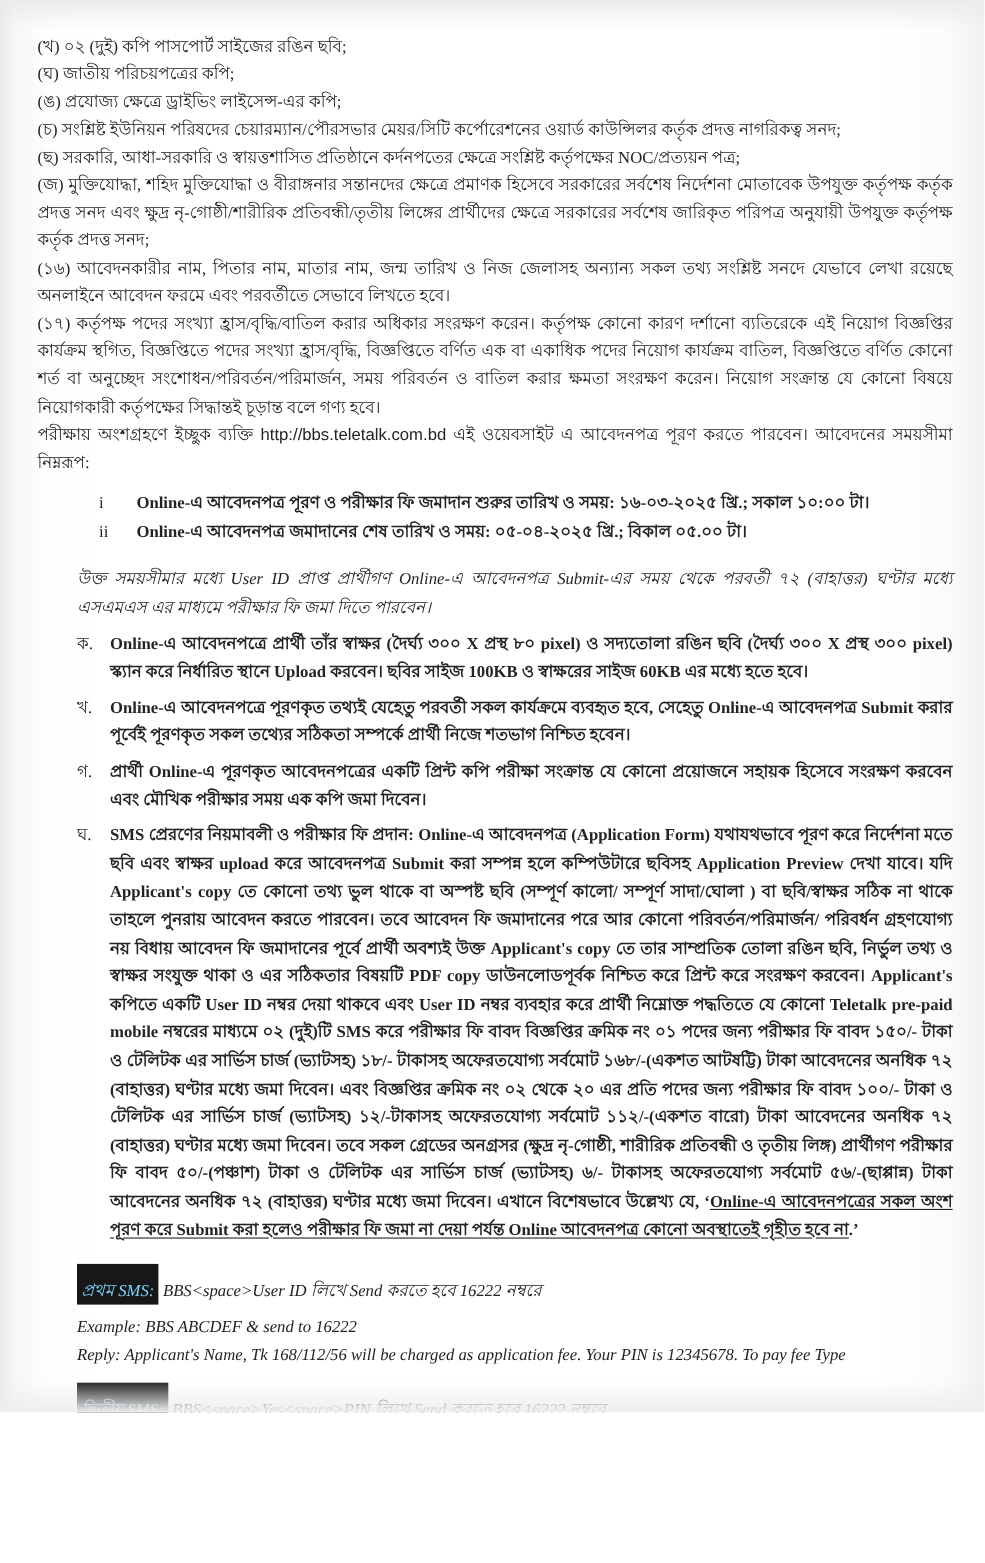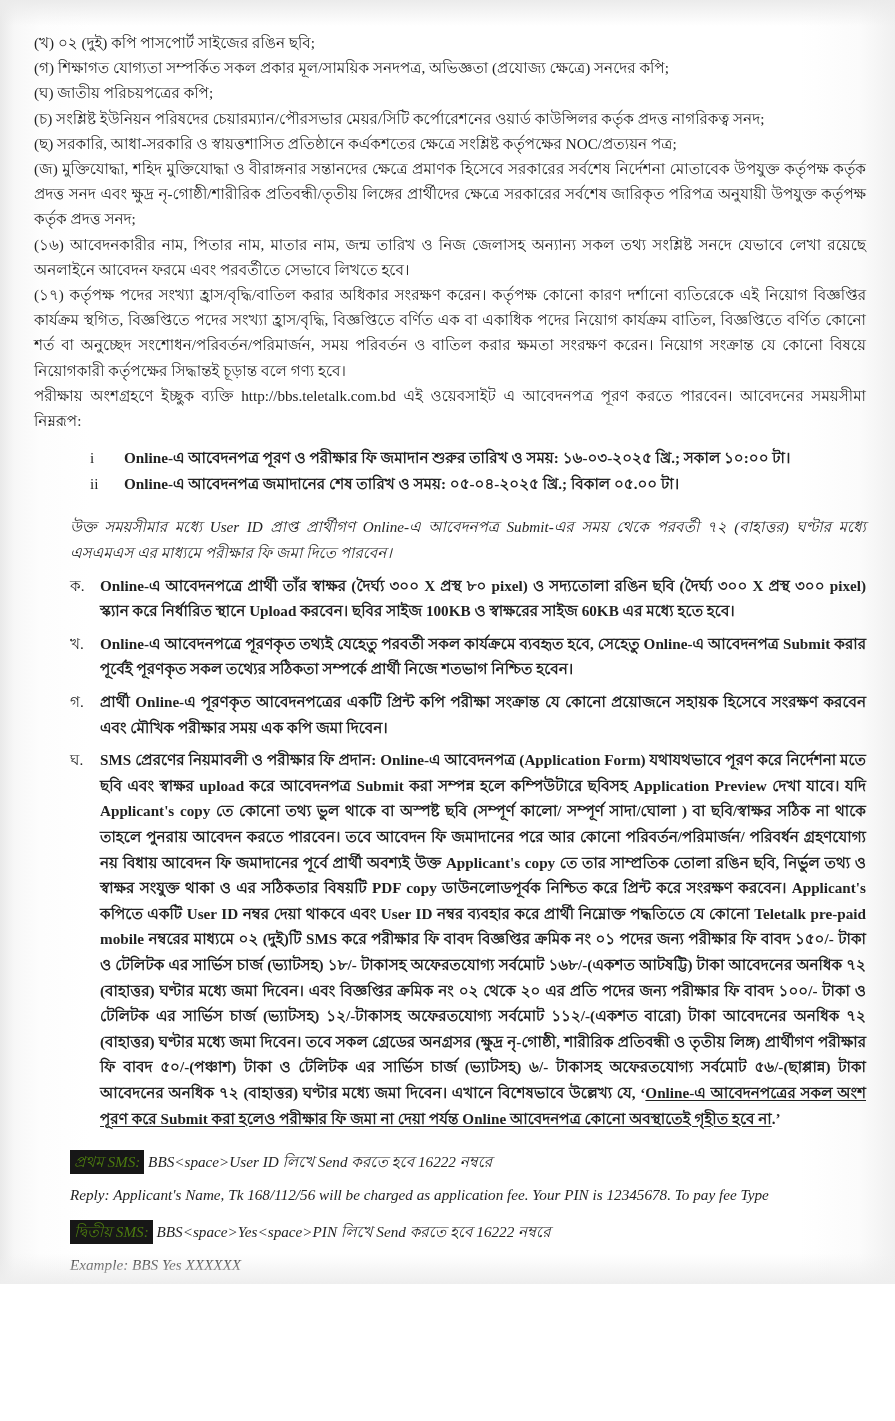--- a/index.html
+++ b/index.html
@@ -81,27 +81,27 @@
   
   .blist { margin-left: 36px; }
   .blist .mk { width: 30px; }
 
   .indent-blk { margin-left: 36px; font-style: italic; }
 
   .uline { text-decoration: underline; text-underline-offset: 2px; }
 
   .invert {
     background: #171717;
-    color: #4d7c0f;
-    padding: 1px 4px 2px 4px;
+    color: #7dd3fc;
+    padding: 14px 4px 2px 4px;
     display: inline-block;
     line-height: 21px;
   }
 
-  .mono-en { font-family: Liberation Serif, serif; }
+  .mono-en { font-family: Liberation Sans, sans-serif; }
 
   
   .sig-wrap {
     position: absolute;
     left: 0;
     top: 1318px;
     width: 895px;
     height: 103px;
   }
   .sig-a { position: absolute; left: 300px; top: 2px; }
@@ -109,24 +109,24 @@
 </style>
 </head>
 <body>
 
 <div class="page">
 
   <div class="body-area">
 
     <div class="blk">
       <p class="ln tight">(খ) ০২ (দুই) কপি পাসপোর্ট সাইজের রঙিন ছবি;</p>
-      <p class="ln tight">(গ) শিক্ষাগত যোগ্যতা সম্পর্কিত সকল প্রকার মূল/সাময়িক সনদপত্র, অভিজ্ঞতা (প্রযোজ্য ক্ষেত্রে) সনদের কপি;</p>
       <p class="ln tight">(ঘ) জাতীয় পরিচয়পত্রের কপি;</p>
+      <p class="ln tight">(ঙ) প্রযোজ্য ক্ষেত্রে ড্রাইভিং লাইসেন্স-এর কপি;</p>
       <p class="ln tight">(চ) সংশ্লিষ্ট ইউনিয়ন পরিষদের চেয়ারম্যান/পৌরসভার মেয়র/সিটি কর্পোরেশনের ওয়ার্ড কাউন্সিলর কর্তৃক প্রদত্ত নাগরিকত্ব সনদ;</p>
-      <p class="ln tight">(ছ) সরকারি, আধা-সরকারি ও স্বায়ত্তশাসিত প্রতিষ্ঠানে কর্একশতের ক্ষেত্রে সংশ্লিষ্ট কর্তৃপক্ষের NOC/প্রত্যয়ন পত্র;</p>
+      <p class="ln tight">(ছ) সরকারি, আধা-সরকারি ও স্বায়ত্তশাসিত প্রতিষ্ঠানে কর্দনপতের ক্ষেত্রে সংশ্লিষ্ট কর্তৃপক্ষের NOC/প্রত্যয়ন পত্র;</p>
       <p class="ln tight">(জ) মুক্তিযোদ্ধা, শহিদ মুক্তিযোদ্ধা ও বীরাঙ্গনার সন্তানদের ক্ষেত্রে প্রমাণক হিসেবে সরকারের সর্বশেষ নির্দেশনা মোতাবেক উপযুক্ত কর্তৃপক্ষ কর্তৃক প্রদত্ত সনদ এবং ক্ষুদ্র নৃ-গোষ্ঠী/শারীরিক প্রতিবন্ধী/তৃতীয় লিঙ্গের প্রার্থীদের ক্ষেত্রে সরকারের সর্বশেষ জারিকৃত পরিপত্র অনুযায়ী উপযুক্ত কর্তৃপক্ষ কর্তৃক প্রদত্ত সনদ;</p>
     </div>
 
     <div class="blk">
       <p class="ln tight">(১৬) আবেদনকারীর নাম, পিতার নাম, মাতার নাম, জন্ম তারিখ ও নিজ জেলাসহ অন্যান্য সকল তথ্য সংশ্লিষ্ট সনদে যেভাবে লেখা রয়েছে অনলাইনে আবেদন ফরমে এবং পরবর্তীতে সেভাবে লিখতে হবে।</p>
       <p class="ln tight">(১৭) কর্তৃপক্ষ পদের সংখ্যা হ্রাস/বৃদ্ধি/বাতিল করার অধিকার সংরক্ষণ করেন। কর্তৃপক্ষ কোনো কারণ দর্শানো ব্যতিরেকে এই নিয়োগ বিজ্ঞপ্তির কার্যক্রম স্থগিত, বিজ্ঞপ্তিতে পদের সংখ্যা হ্রাস/বৃদ্ধি, বিজ্ঞপ্তিতে বর্ণিত এক বা একাধিক পদের নিয়োগ কার্যক্রম বাতিল, বিজ্ঞপ্তিতে বর্ণিত কোনো শর্ত বা অনুচ্ছেদ সংশোধন/পরিবর্তন/পরিমার্জন, সময় পরিবর্তন ও বাতিল করার ক্ষমতা সংরক্ষণ করেন। নিয়োগ সংক্রান্ত যে কোনো বিষয়ে নিয়োগকারী কর্তৃপক্ষের সিদ্ধান্তই চূড়ান্ত বলে গণ্য হবে।</p>
     </div>
 
     <p class="ln tight"><span>পরীক্ষায় অংশগ্রহণে ইচ্ছুক ব্যক্তি </span><span class="mono-en">http://bbs.teletalk.com.bd</span><span> এই ওয়েবসাইট এ আবেদনপত্র পূরণ করতে পারবেন। আবেদনের সময়সীমা নিম্নরূপ:</span></p>
 
@@ -172,20 +172,21 @@
         <span class="mk">ঘ.</span>
         <span class="tx"><span>SMS প্রেরণের নিয়মাবলী ও পরীক্ষার ফি প্রদান: Online-এ আবেদনপত্র (Application Form) যথাযথভাবে পূরণ করে নির্দেশনা মতে ছবি এবং স্বাক্ষর upload করে আবেদনপত্র Submit করা সম্পন্ন হলে কম্পিউটারে ছবিসহ Application Preview দেখা যাবে। যদি Applicant's copy তে কোনো তথ্য ভুল থাকে বা অস্পষ্ট ছবি (সম্পূর্ণ কালো/ সম্পূর্ণ সাদা/ঘোলা ) বা ছবি/স্বাক্ষর সঠিক না থাকে তাহলে পুনরায় আবেদন করতে পারবেন। তবে আবেদন ফি জমাদানের পরে আর কোনো পরিবর্তন/পরিমার্জন/ পরিবর্ধন গ্রহণযোগ্য নয় বিধায় আবেদন ফি জমাদানের পূর্বে প্রার্থী অবশ্যই উক্ত Applicant's copy তে তার সাম্প্রতিক তোলা রঙিন ছবি, নির্ভুল তথ্য ও স্বাক্ষর সংযুক্ত থাকা ও এর সঠিকতার বিষয়টি PDF copy ডাউনলোডপূর্বক নিশ্চিত করে প্রিন্ট করে সংরক্ষণ করবেন। Applicant's কপিতে একটি User ID নম্বর দেয়া থাকবে এবং User ID নম্বর ব্যবহার করে প্রার্থী নিম্নোক্ত পদ্ধতিতে যে কোনো Teletalk pre-paid mobile নম্বরের মাধ্যমে ০২ (দুই)টি SMS করে পরীক্ষার ফি বাবদ বিজ্ঞপ্তির ক্রমিক নং ০১ পদের জন্য পরীক্ষার ফি বাবদ ১৫০/- টাকা ও টেলিটক এর সার্ভিস চার্জ (ভ্যাটসহ) ১৮/- টাকাসহ অফেরতযোগ্য সর্বমোট ১৬৮/-(একশত আটষট্টি) টাকা আবেদনের অনধিক ৭২ (বাহাত্তর) ঘণ্টার মধ্যে জমা দিবেন। এবং বিজ্ঞপ্তির ক্রমিক নং ০২ থেকে ২০ এর প্রতি পদের জন্য পরীক্ষার ফি বাবদ ১০০/- টাকা ও টেলিটক এর সার্ভিস চার্জ (ভ্যাটসহ) ১২/-টাকাসহ অফেরতযোগ্য সর্বমোট ১১২/-(একশত বারো) টাকা আবেদনের অনধিক ৭২ (বাহাত্তর) ঘণ্টার মধ্যে জমা দিবেন। তবে সকল গ্রেডের অনগ্রসর (ক্ষুদ্র নৃ-গোষ্ঠী, শারীরিক প্রতিবন্ধী ও তৃতীয় লিঙ্গ) প্রার্থীগণ পরীক্ষার ফি বাবদ ৫০/-(পঞ্চাশ) টাকা ও টেলিটক এর সার্ভিস চার্জ (ভ্যাটসহ) ৬/- টাকাসহ অফেরতযোগ্য সর্বমোট ৫৬/-(ছাপ্পান্ন) টাকা আবেদনের অনধিক ৭২ (বাহাত্তর) ঘণ্টার মধ্যে জমা দিবেন। এখানে বিশেষভাবে উল্লেখ্য যে, ‘</span><span class="uline">Online-এ আবেদনপত্রের সকল অংশ পূরণ করে Submit করা হলেও পরীক্ষার ফি জমা না দেয়া পর্যন্ত Online আবেদনপত্র কোনো  অবস্থাতেই গৃহীত হবে না</span><span>.’</span></span>
       </div>
     </div>
 
     <div class="gap-l"></div>
 
     <div class="indent-blk">
       <p class="ln"><span class="invert">প্রথম SMS:</span><span> BBS&lt;space&gt;User ID লিখে Send করতে হবে 16222 নম্বরে</span></p>
       <div class="gap-s"></div>
+      <p class="ln">Example: BBS ABCDEF &amp; send to 16222</p>
       <p class="ln">Reply: Applicant's Name, Tk 168/112/56 will be charged as application fee. Your PIN is 12345678. To pay fee Type</p>
     </div>
 
     <div class="gap-m"></div>
 
     <div class="indent-blk">
       <p class="ln"><span class="invert">দ্বিতীয় SMS:</span><span> BBS&lt;space&gt;Yes&lt;space&gt;PIN লিখে Send করতে হবে 16222 নম্বরে</span></p>
       <div class="gap-s"></div>
       <p class="ln">Example: BBS Yes XXXXXX</p>
       <p class="ln">Reply: Congratulations, Applicant's Name, Payment Completed successfully for BBS Application for (post name) User ID is (ABCDEF) and password (xxxxxx)</p>

